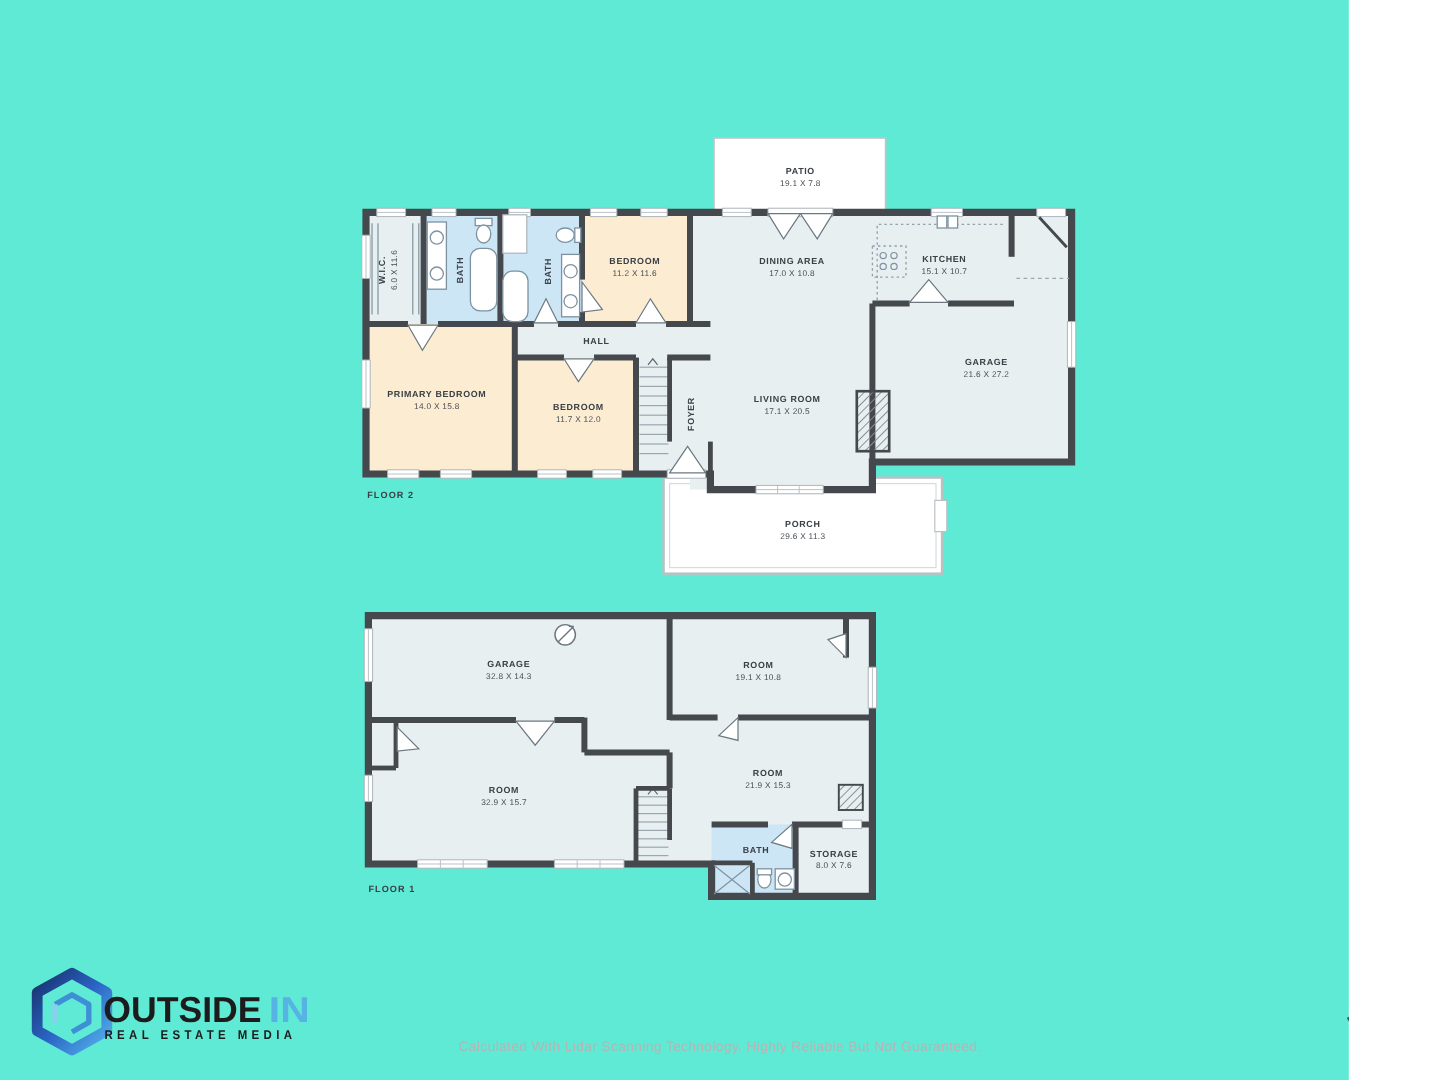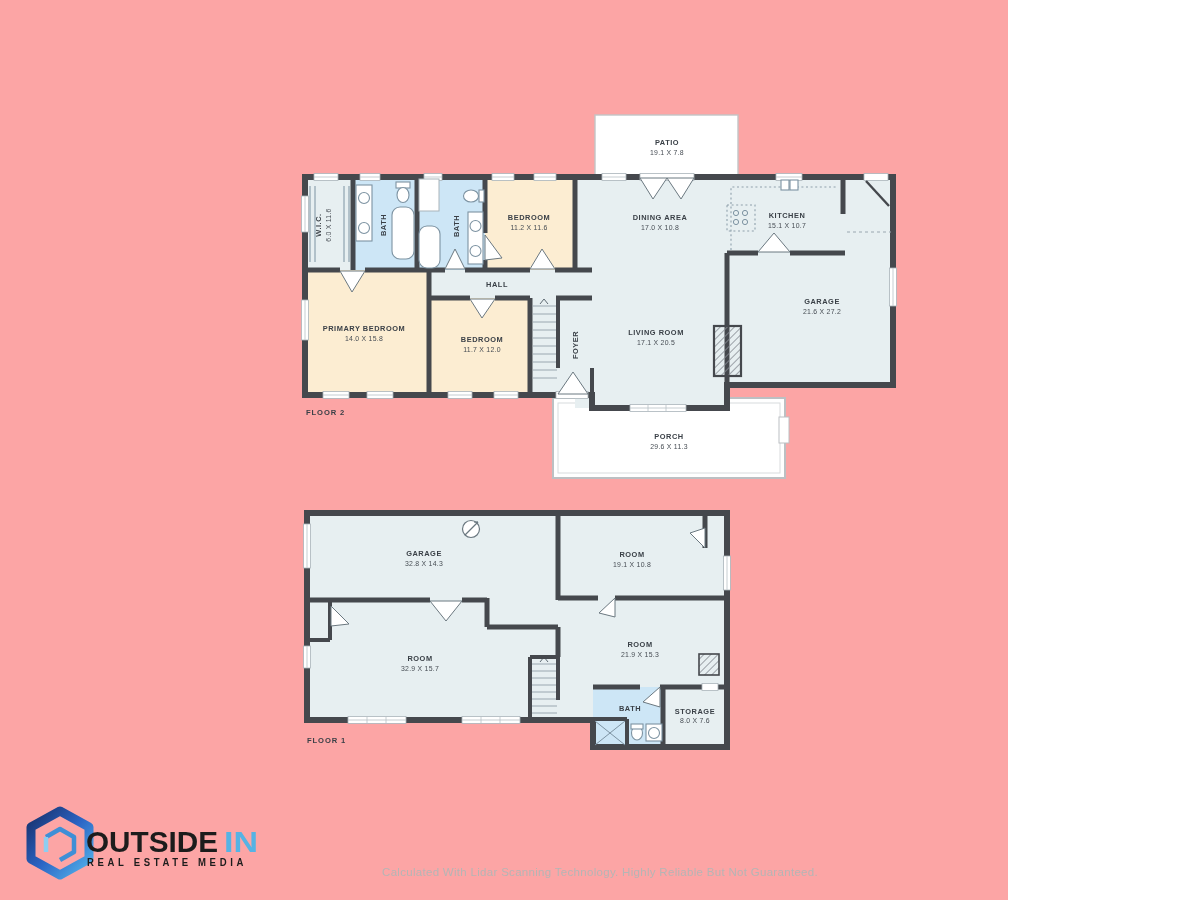--- a/index.html
+++ b/index.html
@@ -1,16 +1,16 @@
 <!DOCTYPE html>
 <html><head>
 <meta charset="utf-8">
 <style>
   html,body{margin:0;padding:0;background:#ffffff;}
-  .stage{position:relative;width:1008px;height:900px;background:#fca5a5;overflow:hidden;
+  .stage{position:relative;width:1124px;height:900px;background:#5eead4;overflow:hidden;
          font-family:"Liberation Sans",sans-serif;}
   svg{position:absolute;left:0;top:0;}
   text{font-family:"Liberation Sans",sans-serif;text-anchor:middle;}
   .room-name{font-size:7.4px;font-weight:700;letter-spacing:.55px;fill:#3a4047;}
   .room-dims{font-size:6.9px;font-weight:400;letter-spacing:.25px;fill:#474d54;}
   .floor-label{font-size:7.6px;font-weight:700;letter-spacing:.9px;fill:#3a4047;text-anchor:start;}
   .fix{stroke:#7d93a2;stroke-width:1.1;fill:#ffffff;}
   .fixline{stroke:#7d93a2;stroke-width:1;fill:none;}
   .door{stroke:#6b7880;stroke-width:1;fill:#ffffff;}
   .tread{stroke:#9aa7b0;stroke-width:1;}

